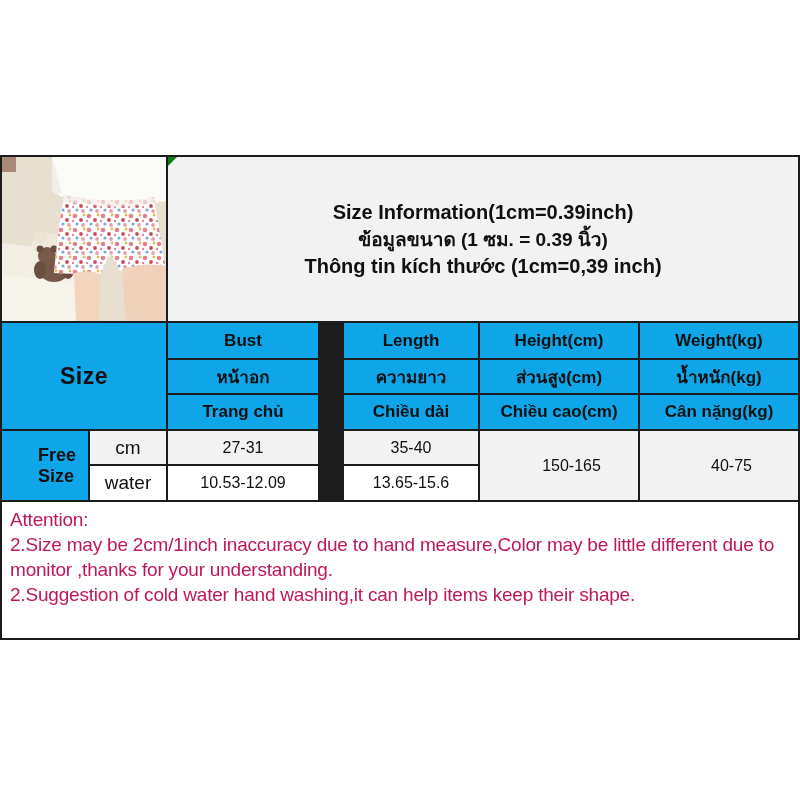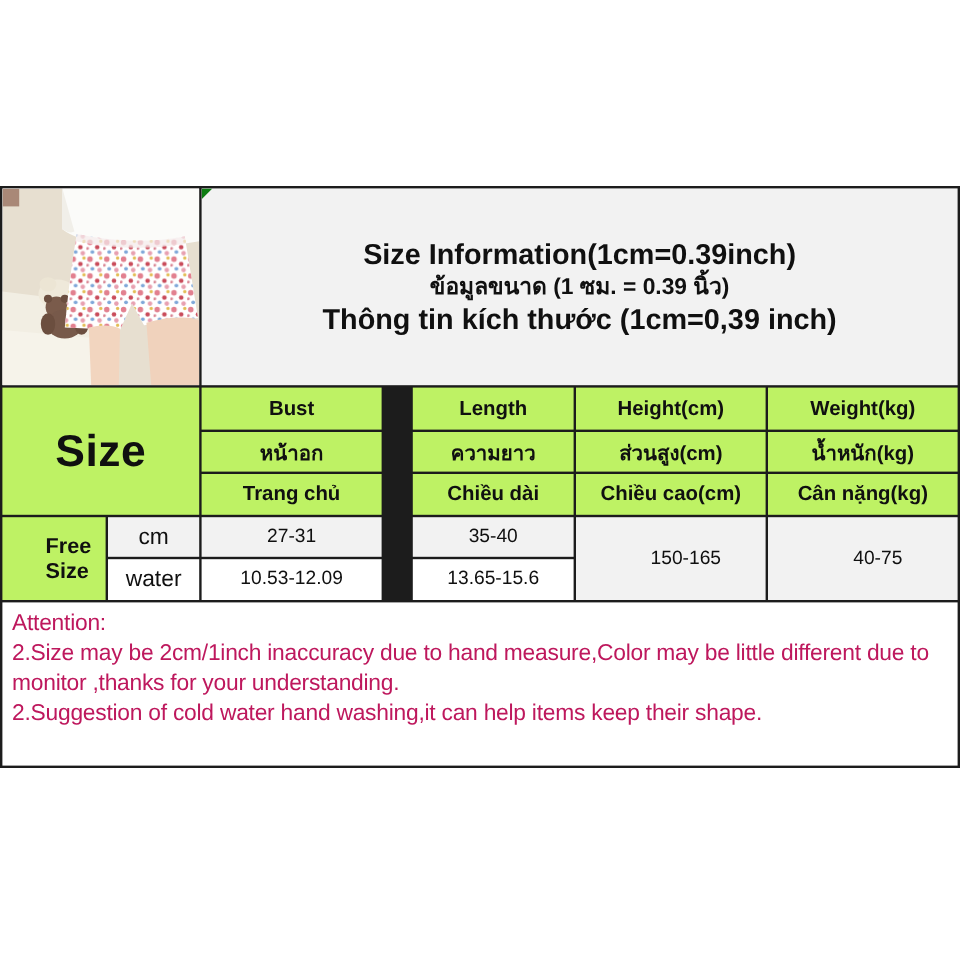--- a/index.html
+++ b/index.html
@@ -8,29 +8,29 @@
     font-family:"Liberation Sans","DejaVu Sans",sans-serif;color:#101010;
   }
   .sheet{
     position:absolute;top:155px;left:0;
     display:grid;width:800px;height:485px;box-sizing:border-box;
     grid-template-columns:86px 76px 150px 158px 158px 158px;
     grid-template-rows:164px 35px 33px 34px 33px 34px 136px;
     gap:2px;padding:2px;background:#1c1c1c;
   }
   .c{display:flex;align-items:center;justify-content:center;background:#ffffff;overflow:hidden;}
-  .gray{background:#bef264;}
+  .gray{background:#0ea5e9;}
   .lgray{background:#f2f2f2;}
   .photo{grid-column:1/3;grid-row:1;padding:0;}
   .titlecell{grid-column:3/7;grid-row:1;background:#f2f2f2;flex-direction:column;position:relative;}
-  .titlecell .t{font-weight:bold;font-size:24px;line-height:27px;text-align:center;}
+  .titlecell .t{font-weight:bold;font-size:20px;line-height:27px;text-align:center;}
   .titlecell .t-th{font-size:19px;}
   .corner-tri{position:absolute;top:0;left:0;width:0;height:0;
     border-top:9px solid #0e7d12;border-right:9px solid transparent;}
-  .sizecell{grid-column:1/3;grid-row:2/5;font-weight:bold;font-size:37px;letter-spacing:0.5px;}
+  .sizecell{grid-column:1/3;grid-row:2/5;font-weight:bold;font-size:23px;letter-spacing:0.5px;}
   .hd{font-weight:bold;font-size:17px;}
   .r2{grid-row:2;} .r3{grid-row:3;} .r4{grid-row:4;} .r5{grid-row:5;} .r6{grid-row:6;}
   .col3{grid-column:3;} .col4{grid-column:4;margin-left:24px;} .col5{grid-column:5;} .col6{grid-column:6;}
   .freesize{grid-column:1;grid-row:5/7;font-weight:bold;font-size:18px;padding-left:36px;}
   .unit{grid-column:2;font-weight:normal;font-size:19px;}
   .val{font-size:16px;font-weight:normal;}
   .span2{grid-row:5/7;padding-left:25px;}
   .attention{
     grid-column:1/7;grid-row:7;background:#ffffff;display:block;
     text-align:left;padding:5px 8px;box-sizing:border-box;

